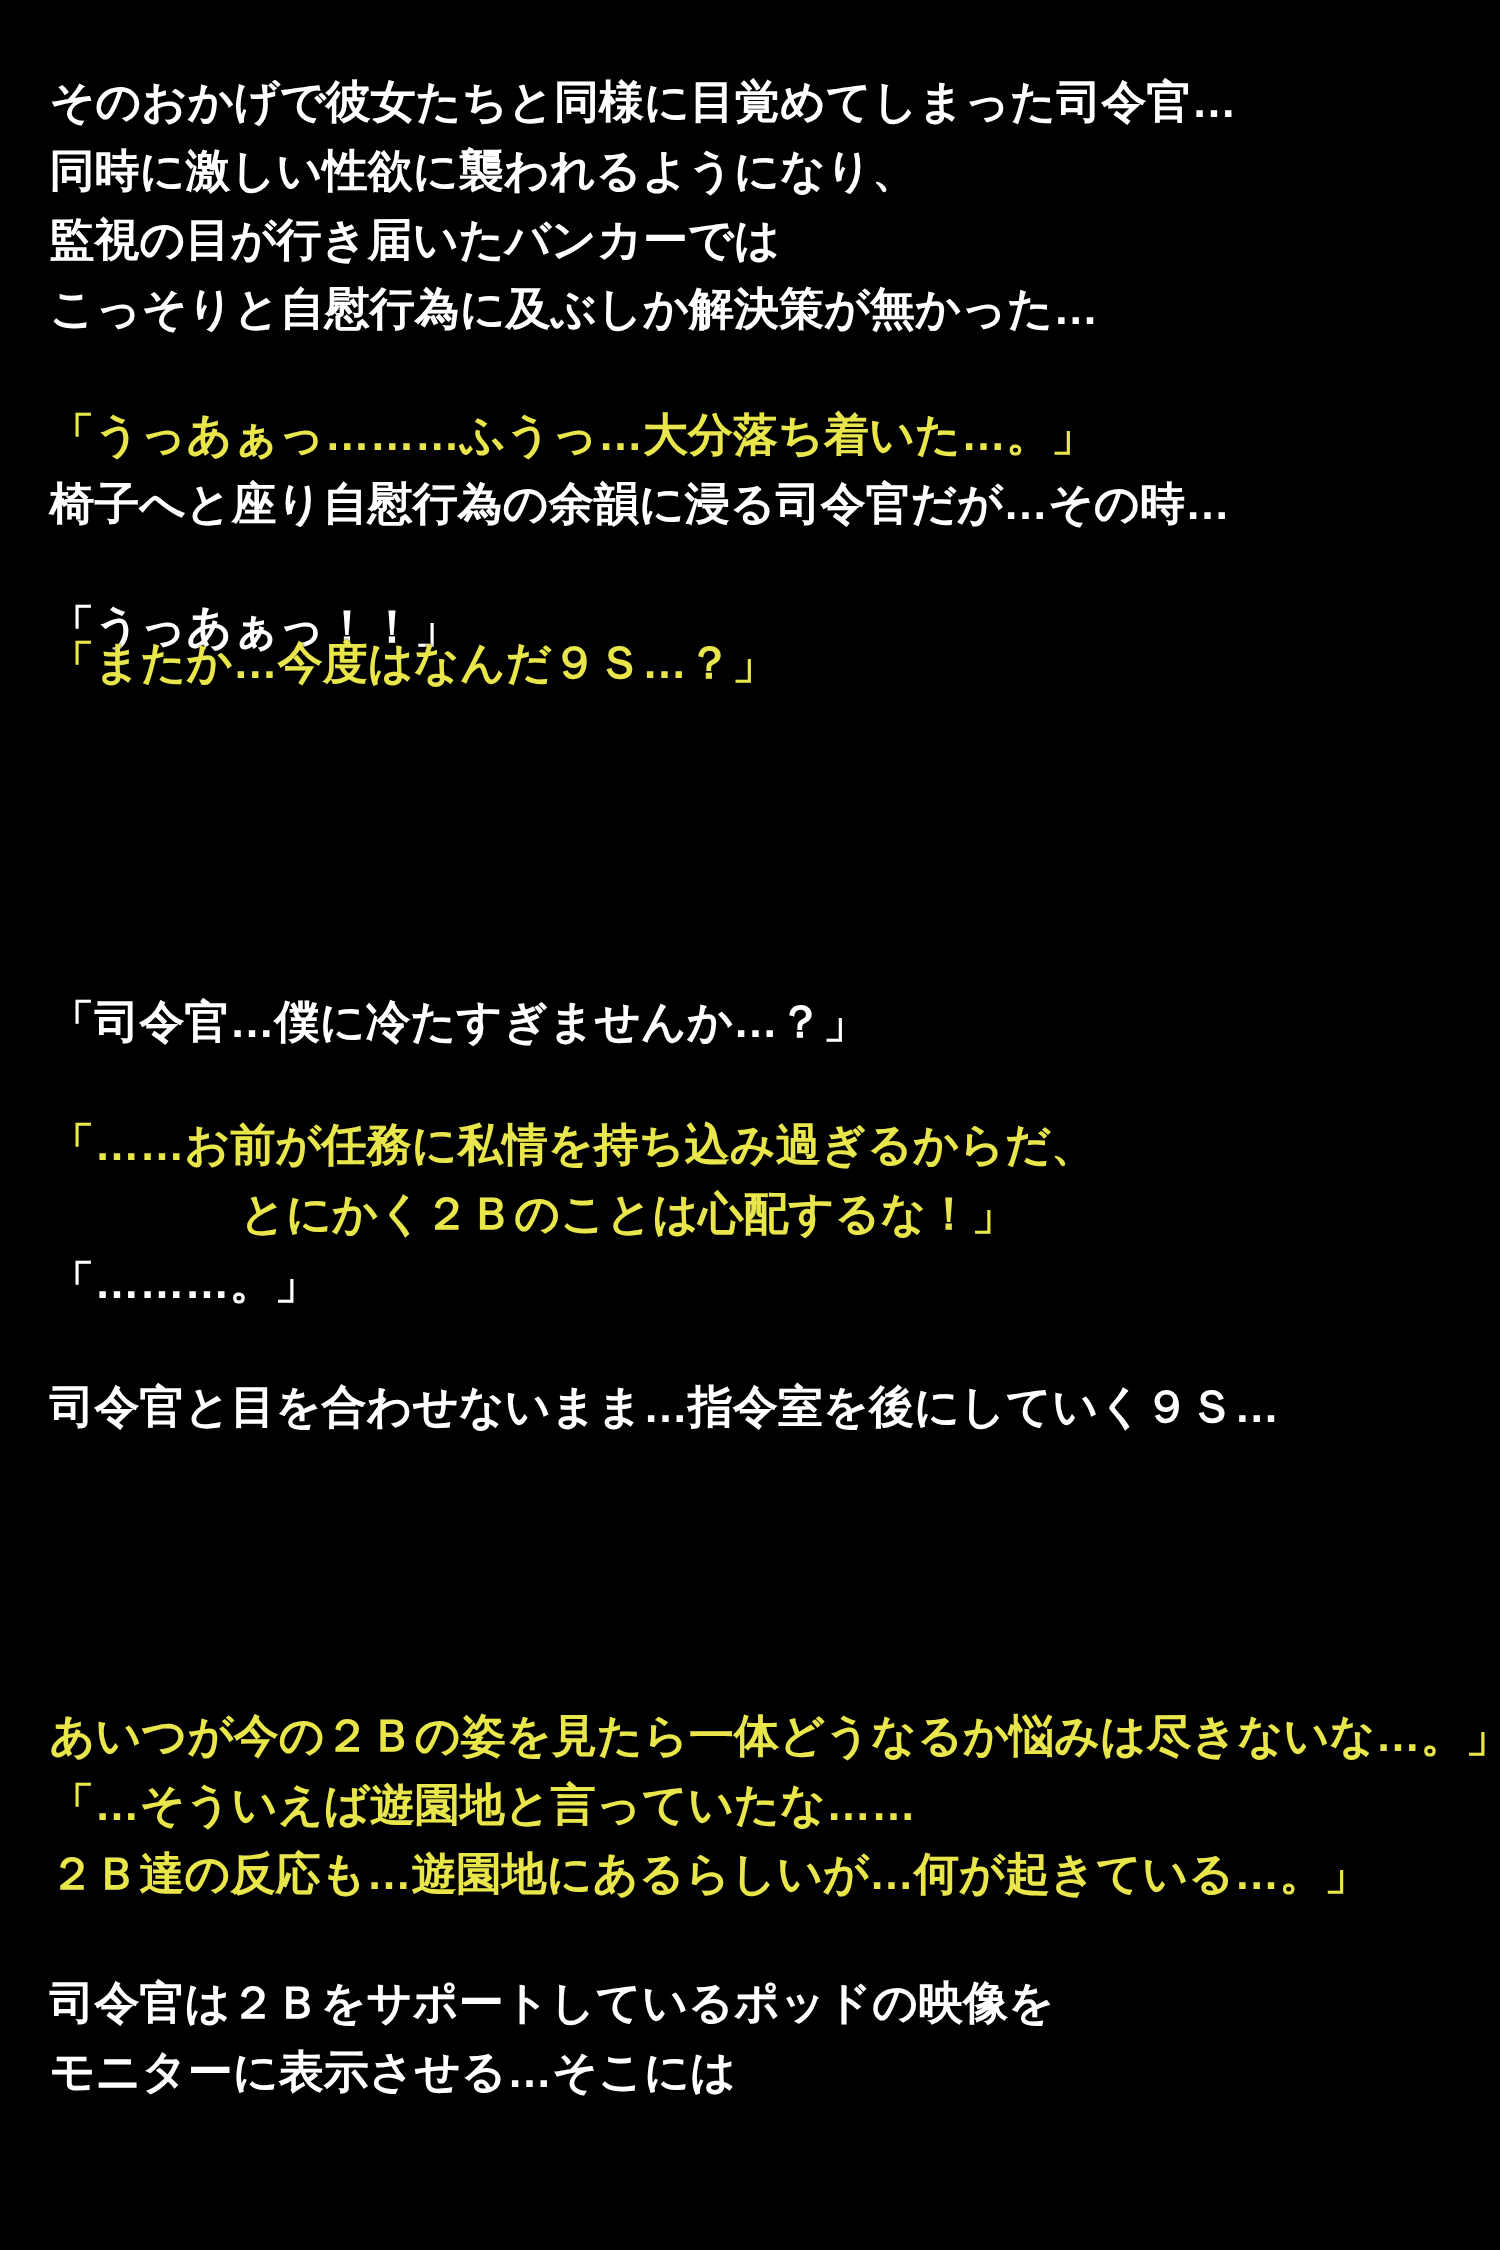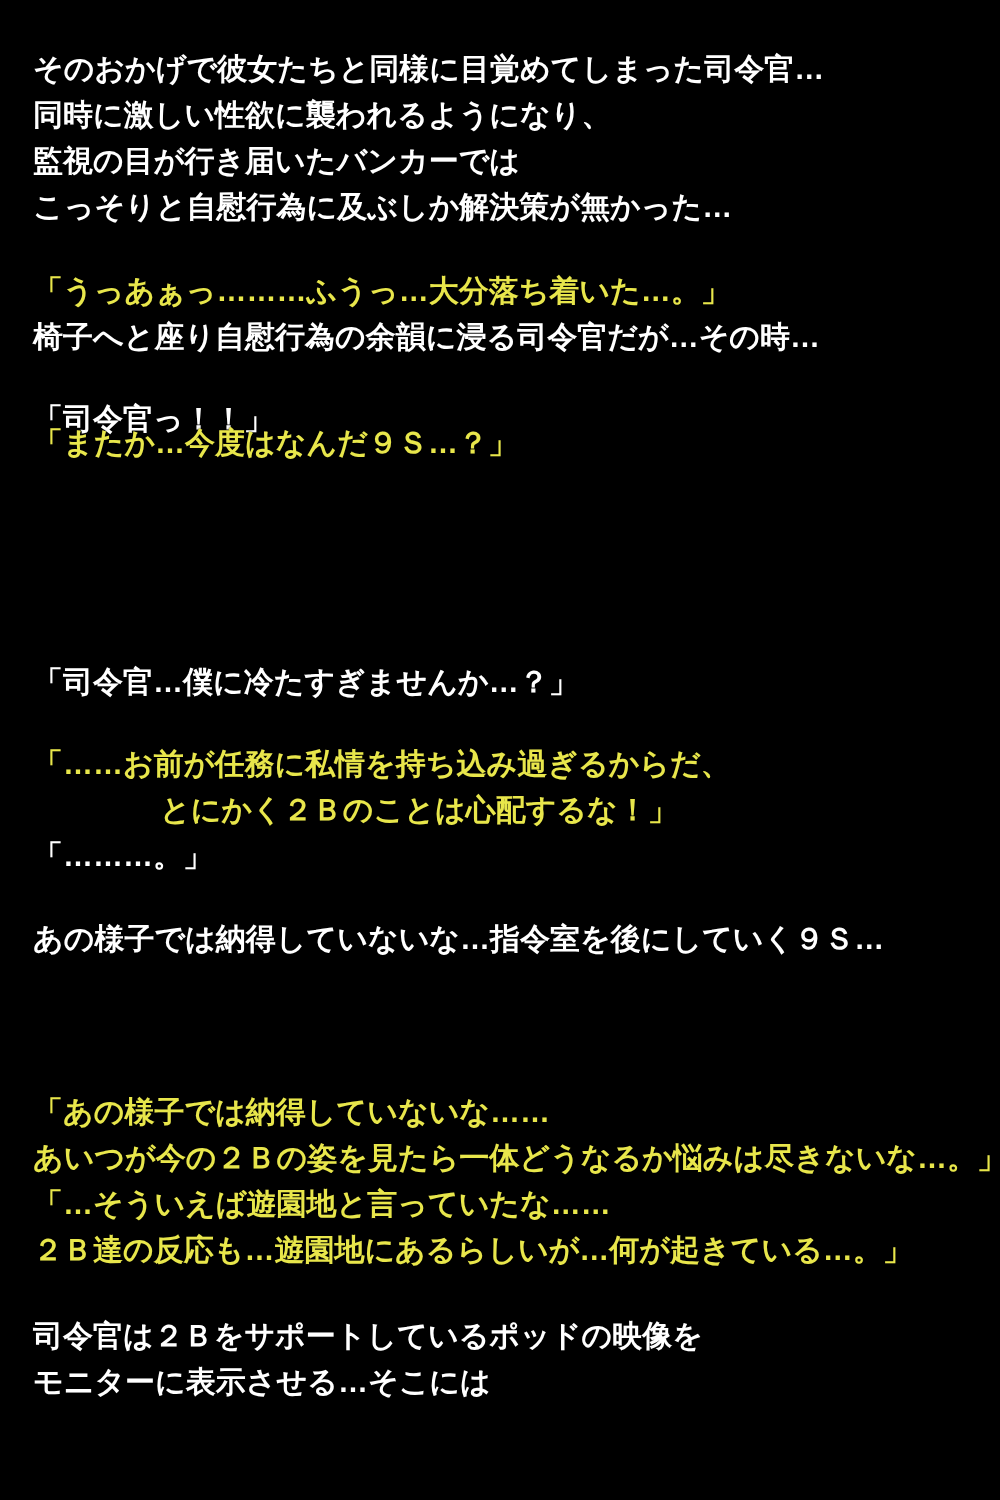--- a/index.html
+++ b/index.html
@@ -38,32 +38,31 @@
 
 <div class="page">
   <div class="line" style="top:50px" data-color="white">そのおかげで彼女たちと同様に目覚めてしまった司令官…</div>
   <div class="line" style="top:96px" data-color="white">同時に激しい性欲に襲われるようになり、</div>
   <div class="line" style="top:142px" data-color="white">監視の目が行き届いたバンカーでは</div>
   <div class="line" style="top:272px" data-color="yellow">「うっあぁっ………ふうっ…大分落ち着いた…。」</div>
 
   <div class="line" style="top:188px" data-color="white">こっそりと自慰行為に及ぶしか解決策が無かった…</div>
   <div class="line" style="top:318px" data-color="white">椅子へと座り自慰行為の余韻に浸る司令官だが…その時…</div>
 
-  <div class="line" style="top:400px" data-color="white">「司令官っ！！」</div>
+  <div class="line" style="top:400px" data-color="white">「うっあぁっ！！」</div>
   <div class="line" style="top:424px" data-color="yellow">「またか…今度はなんだ９Ｓ…？」</div>
 
 
   <div class="line" style="top:663px" data-color="white">「司令官…僕に冷たすぎませんか…？」</div>
 
   <div class="line" style="top:745px" data-color="yellow">「……お前が任務に私情を持ち込み過ぎるからだ、</div>
   <div class="line" style="top:791px; left:160px" data-color="yellow">とにかく２Ｂのことは心配するな！」</div>
   <div class="line" style="top:837px" data-color="white">「………。」</div>
 
-  <div class="line" style="top:920px" data-color="white">あの様子では納得していないな…指令室を後にしていく９Ｓ…</div>
+  <div class="line" style="top:920px" data-color="white">司令官と目を合わせないまま…指令室を後にしていく９Ｓ…</div>
 
-  <div class="line" style="top:1093px" data-color="yellow">「あの様子では納得していないな……</div>
   <div class="line" style="top:1139px" data-color="yellow">あいつが今の２Ｂの姿を見たら一体どうなるか悩みは尽きないな…。」</div>
   <div class="line" style="top:1185px" data-color="yellow">「…そういえば遊園地と言っていたな……</div>
   <div class="line" style="top:1231px" data-color="yellow">２Ｂ達の反応も…遊園地にあるらしいが…何が起きている…。」</div>
 
   <div class="line" style="top:1317px" data-color="white">司令官は２Ｂをサポートしているポッドの映像を</div>
   <div class="line" style="top:1363px" data-color="white">モニターに表示させる…そこには</div>
 </div>
 
 </body></html>

